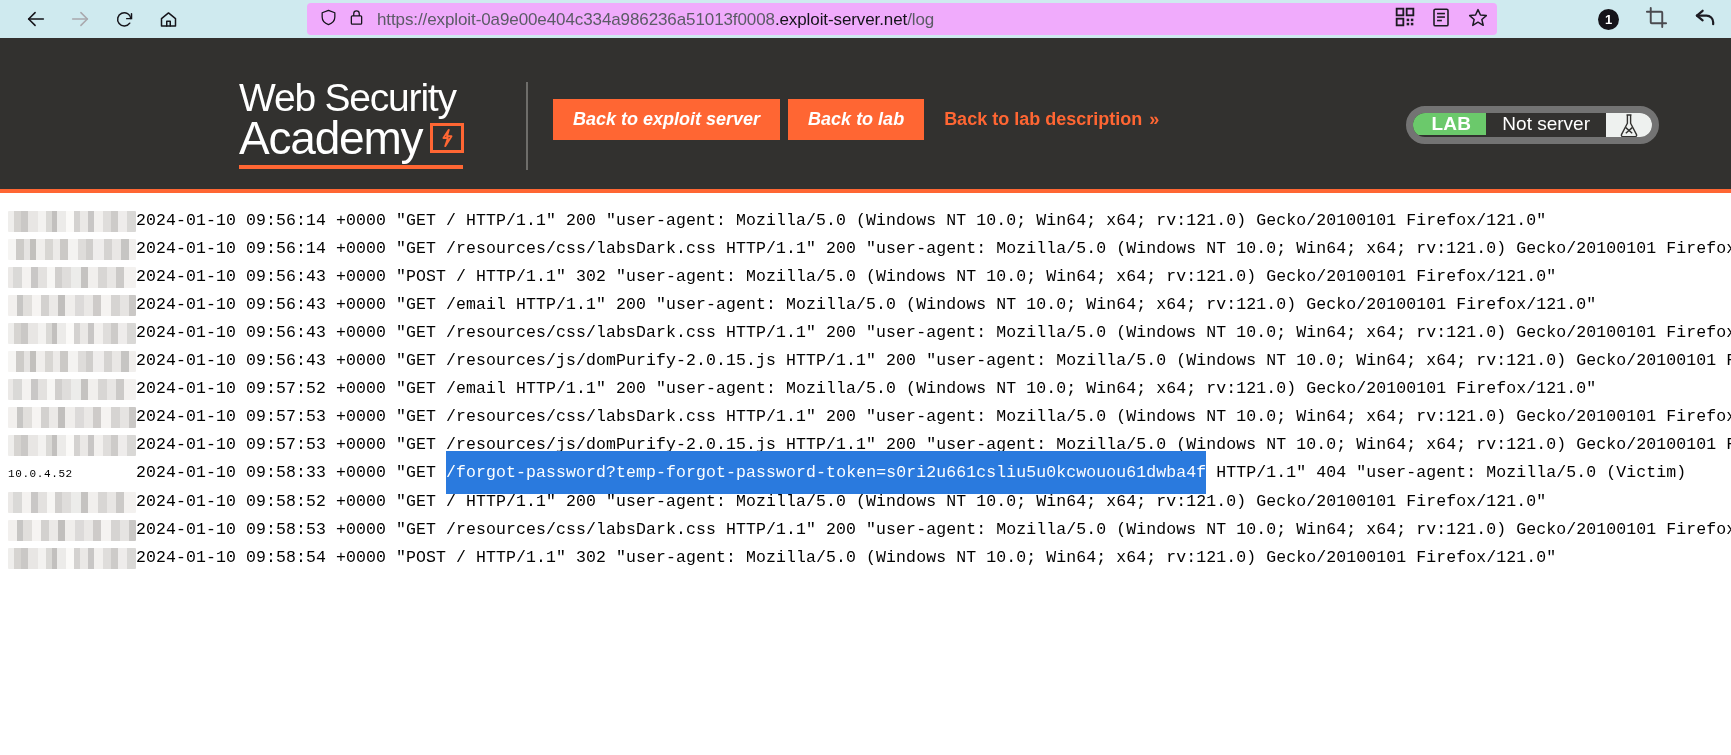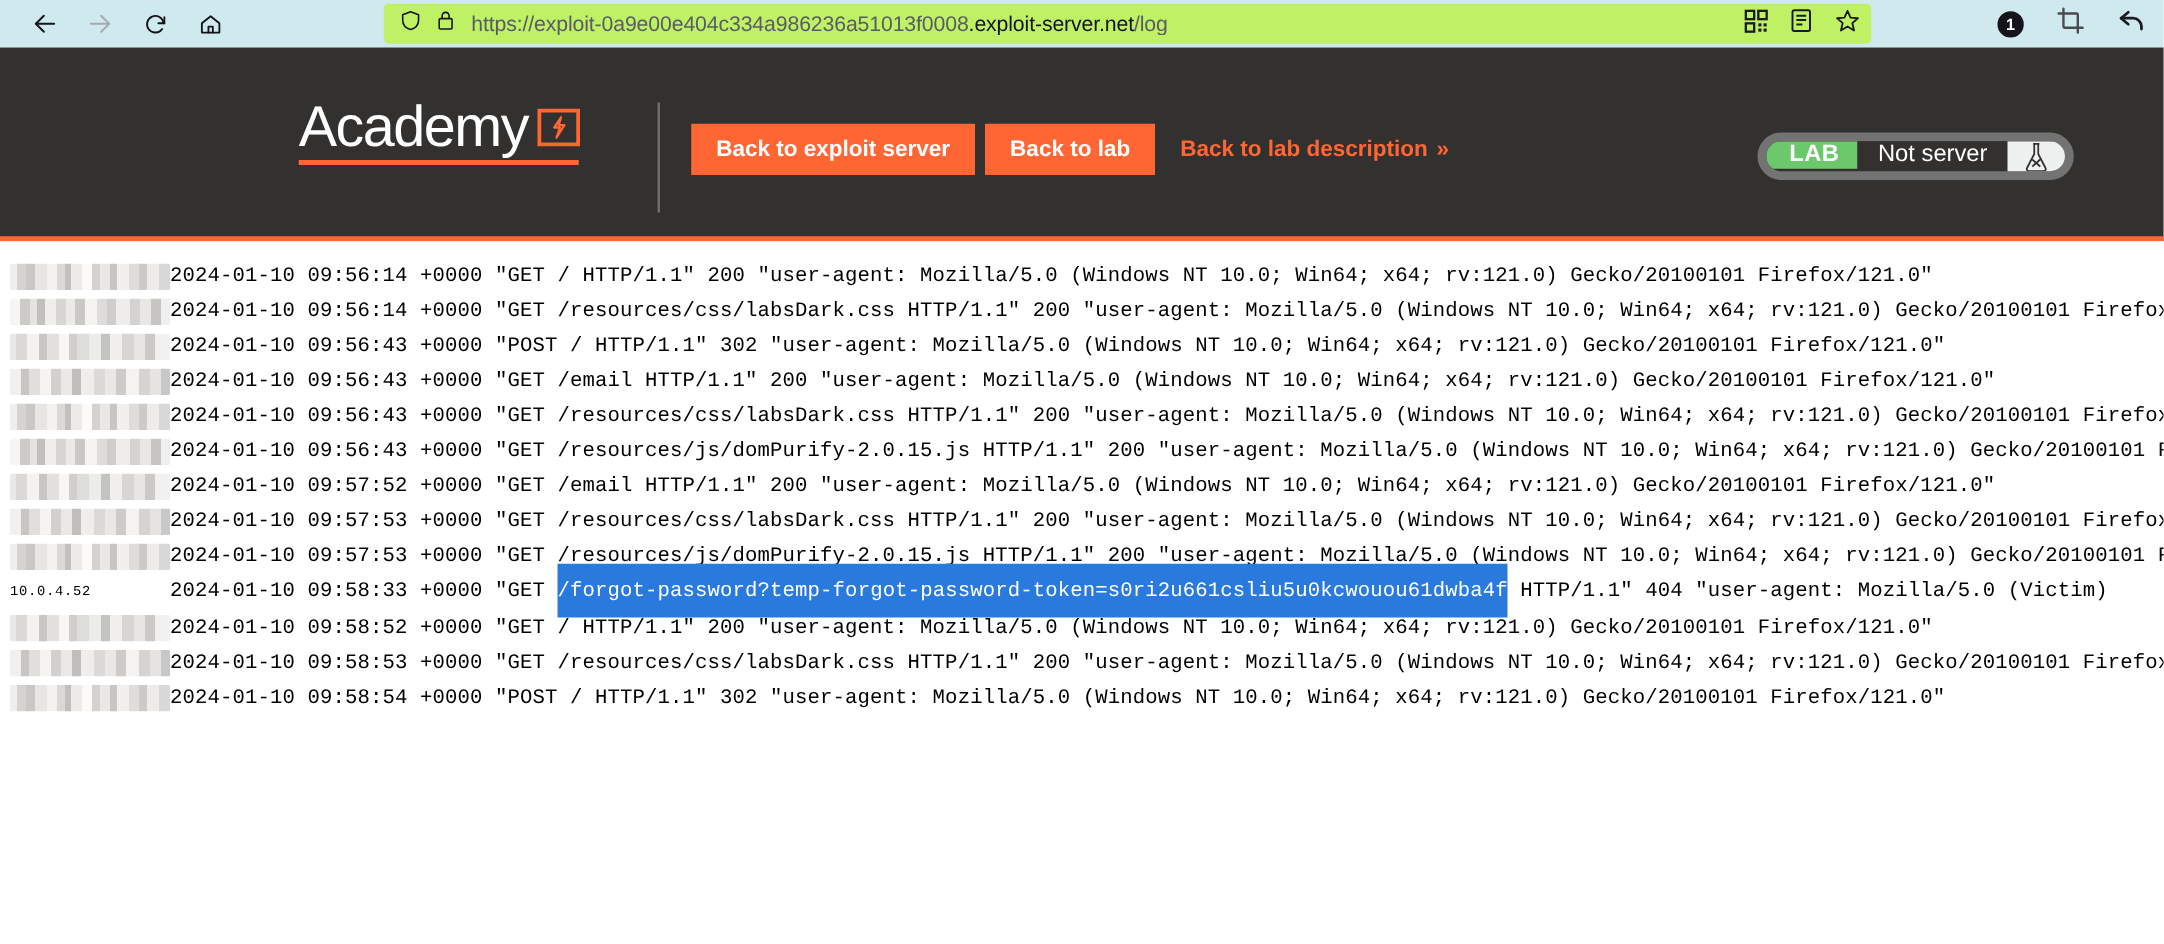--- a/index.html
+++ b/index.html
@@ -31,21 +31,21 @@
   }
   .nav-btn.disabled { color: #a9a8ad; }
   .nav-btn svg { display: block; }
 
   .urlbar {
     position: absolute;
     left: 307px;
     right: 234px;
     top: 3px;
     height: 32px;
-    background: #bef264;
+    background: #f0abfc;
     border-radius: 4px;
     display: flex;
     align-items: center;
     padding: 0 8px;
     gap: 6px;
   }
   .urlbar-icons { display: flex; align-items: center; gap: 10px; padding: 0 6px 0 4px; }
   .url-text {
     flex: 1;
     font-family: "Liberation Sans", sans-serif;
@@ -150,20 +150,21 @@
     background: #ff6633;
     color: #ffffff;
     font-size: 18px;
     font-weight: bold;
     padding: 11px 20px 12px;
     border: none;
     cursor: pointer;
     white-space: nowrap;
     font-family: "Liberation Sans", sans-serif;
     line-height: 1;
+    font-style: italic;
   }
   .link-orange {
     color: #ff6633;
     font-size: 18px;
     text-decoration: none;
     margin-left: 12px;
     white-space: nowrap;
     cursor: pointer;
     display: inline-flex;
     align-items: center;
@@ -366,20 +367,21 @@
           <polyline points="9,5 3,10 9,15"></polyline>
           <path d="M3 10 h10 a7 7 0 0 1 7 7 v2"></path>
         </svg>
     </span>
   </div>
 </div>
 
 <div class="lab-header">
   <div class="lab-header-inner">
     <div class="logo-block">
+      <div class="logo-line1">Web Security</div>
       <div class="logo-line2">
         <span>Academy</span>
         <span class="logo-mark">
           <svg width="16" height="20" viewBox="0 0 16 22" fill="none" stroke="#ff6633" stroke-width="2" stroke-linejoin="round" stroke-linecap="round">
               <path d="M10 2 L4 11 h5 l-3 9 7-11 H8 z"></path>
             </svg>
         </span>
       </div>
       <div class="logo-underline"></div>
     </div>

